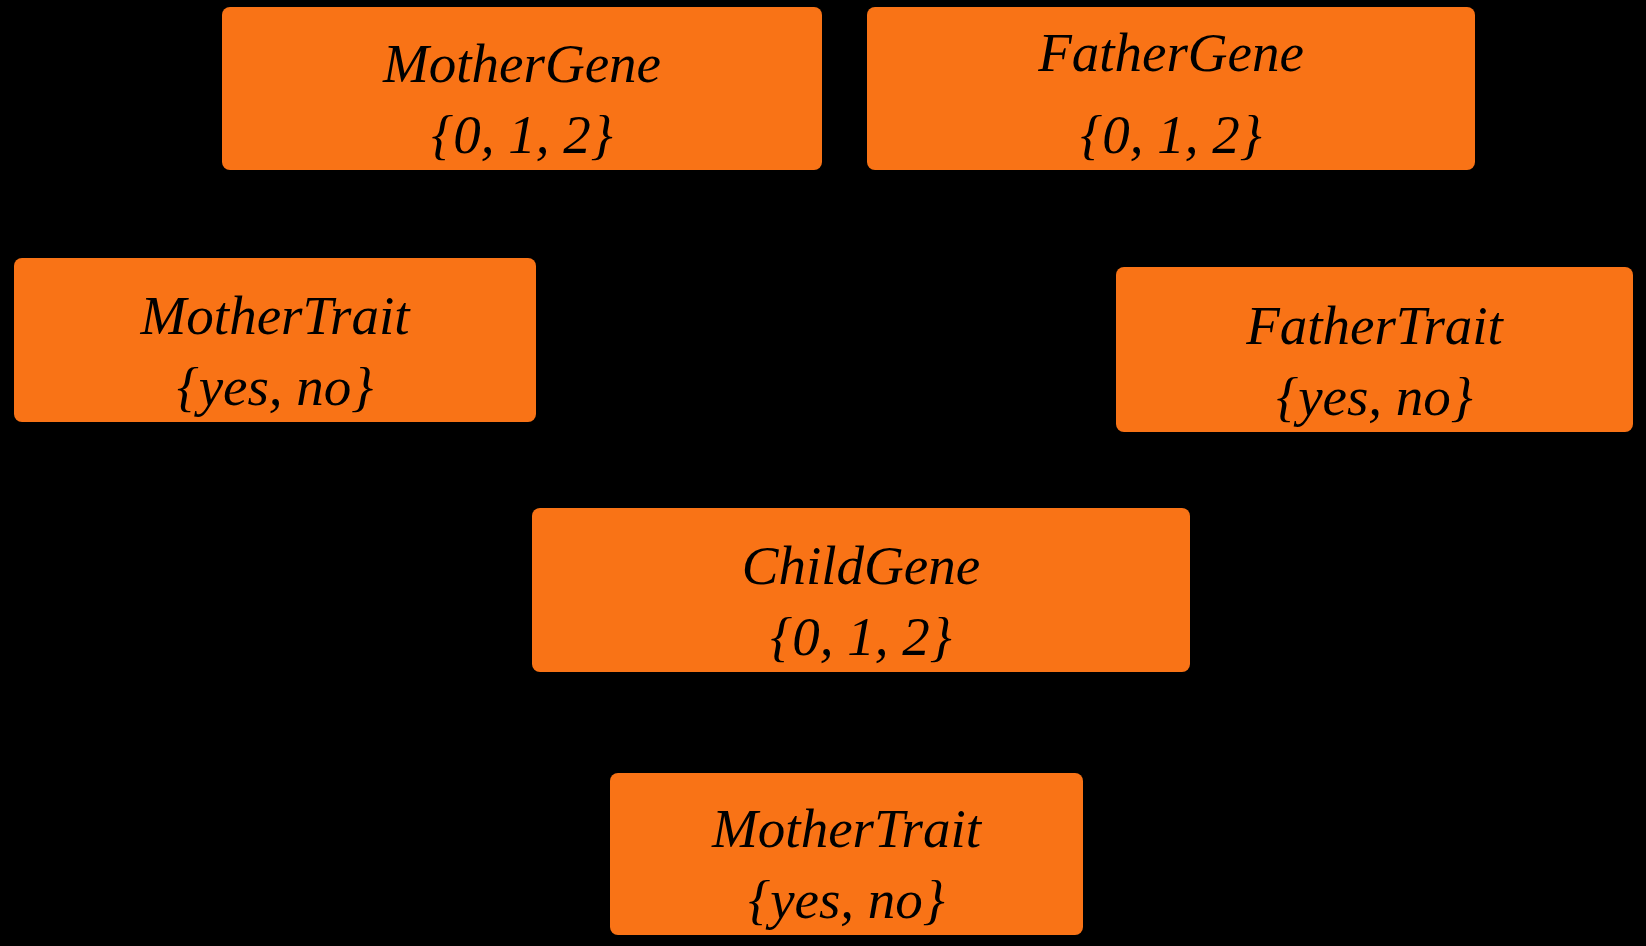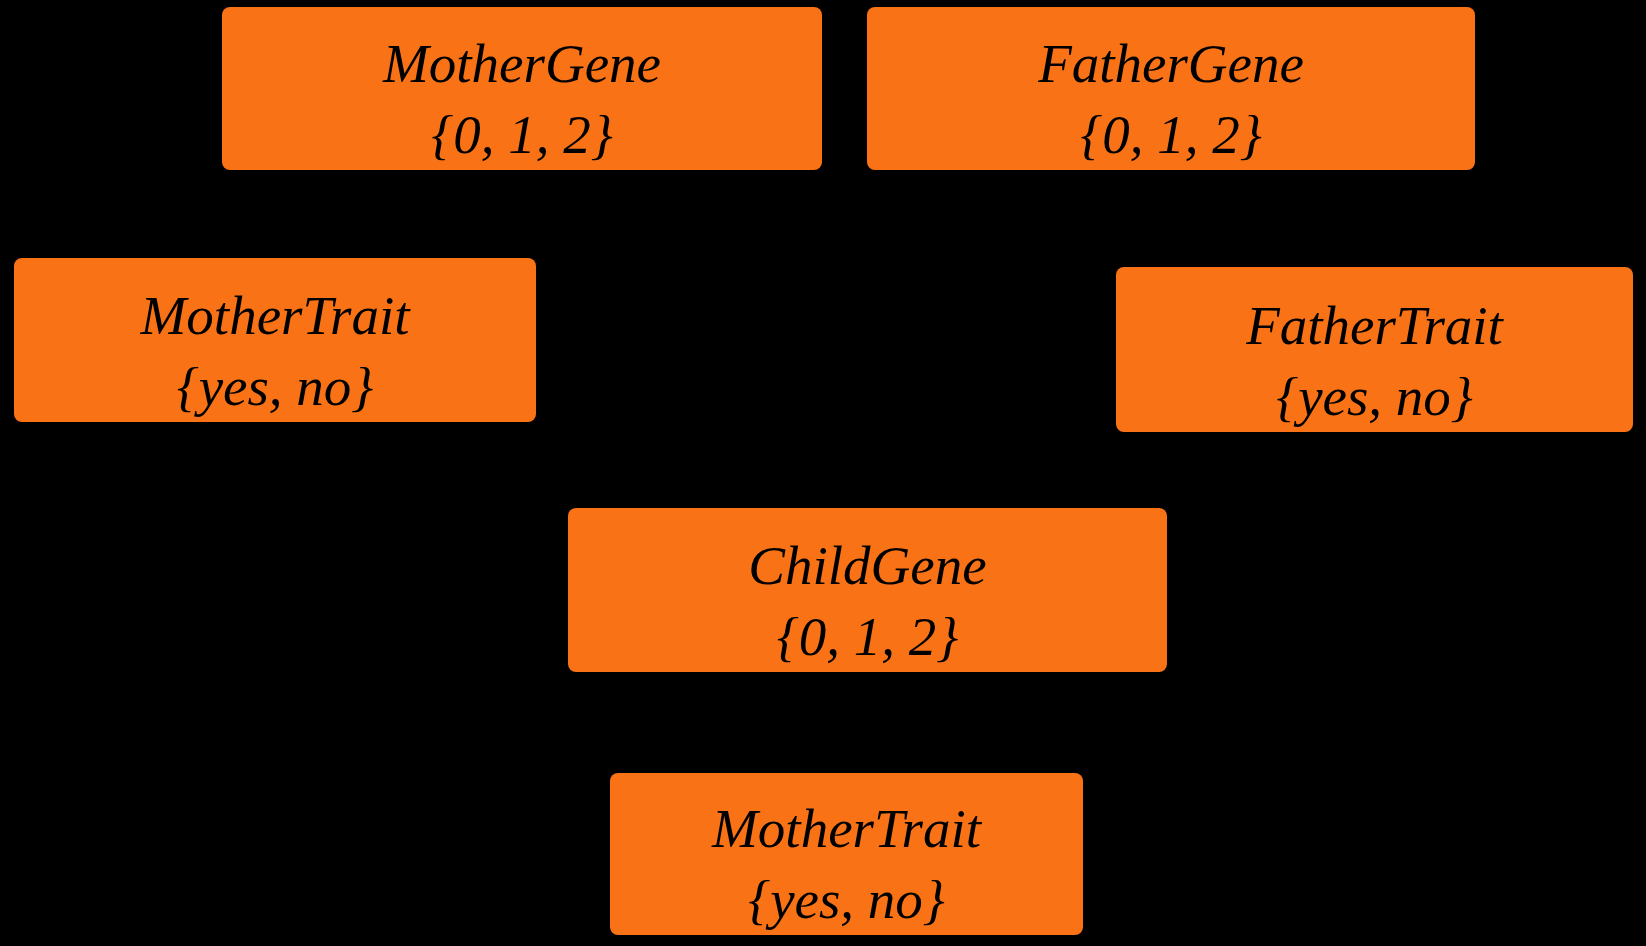--- a/index.html
+++ b/index.html
@@ -29,24 +29,24 @@
     font-size: 55px;
     line-height: 1.28;
     box-sizing: border-box;
   }
   .node span {
     display: block;
     white-space: nowrap;
   }
   
   .node-mother-gene  { left: 222px;  top: 7px;   width: 600px; height: 163px; }
-  .node-father-gene  { left: 867px;  top: 7px;   width: 608px; height: 163px; }
+  .node-father-gene  { left: 867px;  top: 7px;   width: 608px; height: 163px; gap: 11px; }
   .node-mother-trait { left: 14px;   top: 258px; width: 522px; height: 164px; }
   .node-father-trait { left: 1116px; top: 258px; width: 517px; height: 165px; margin-top: 9px; }
-  .node-child-gene   { left: 568px;  top: 508px; width: 599px; height: 164px; }
+  .node-child-gene   { left: 532px;  top: 508px; width: 658px; height: 164px; }
   .node-child-trait  { left: 610px;  top: 773px; width: 473px; height: 162px; }
 </style>
 </head>
 <body>
 
 <div class="canvas">
 
   <div class="node node-mother-gene">
     <span>MotherGene</span>
     <span>{0, 1, 2}</span>

